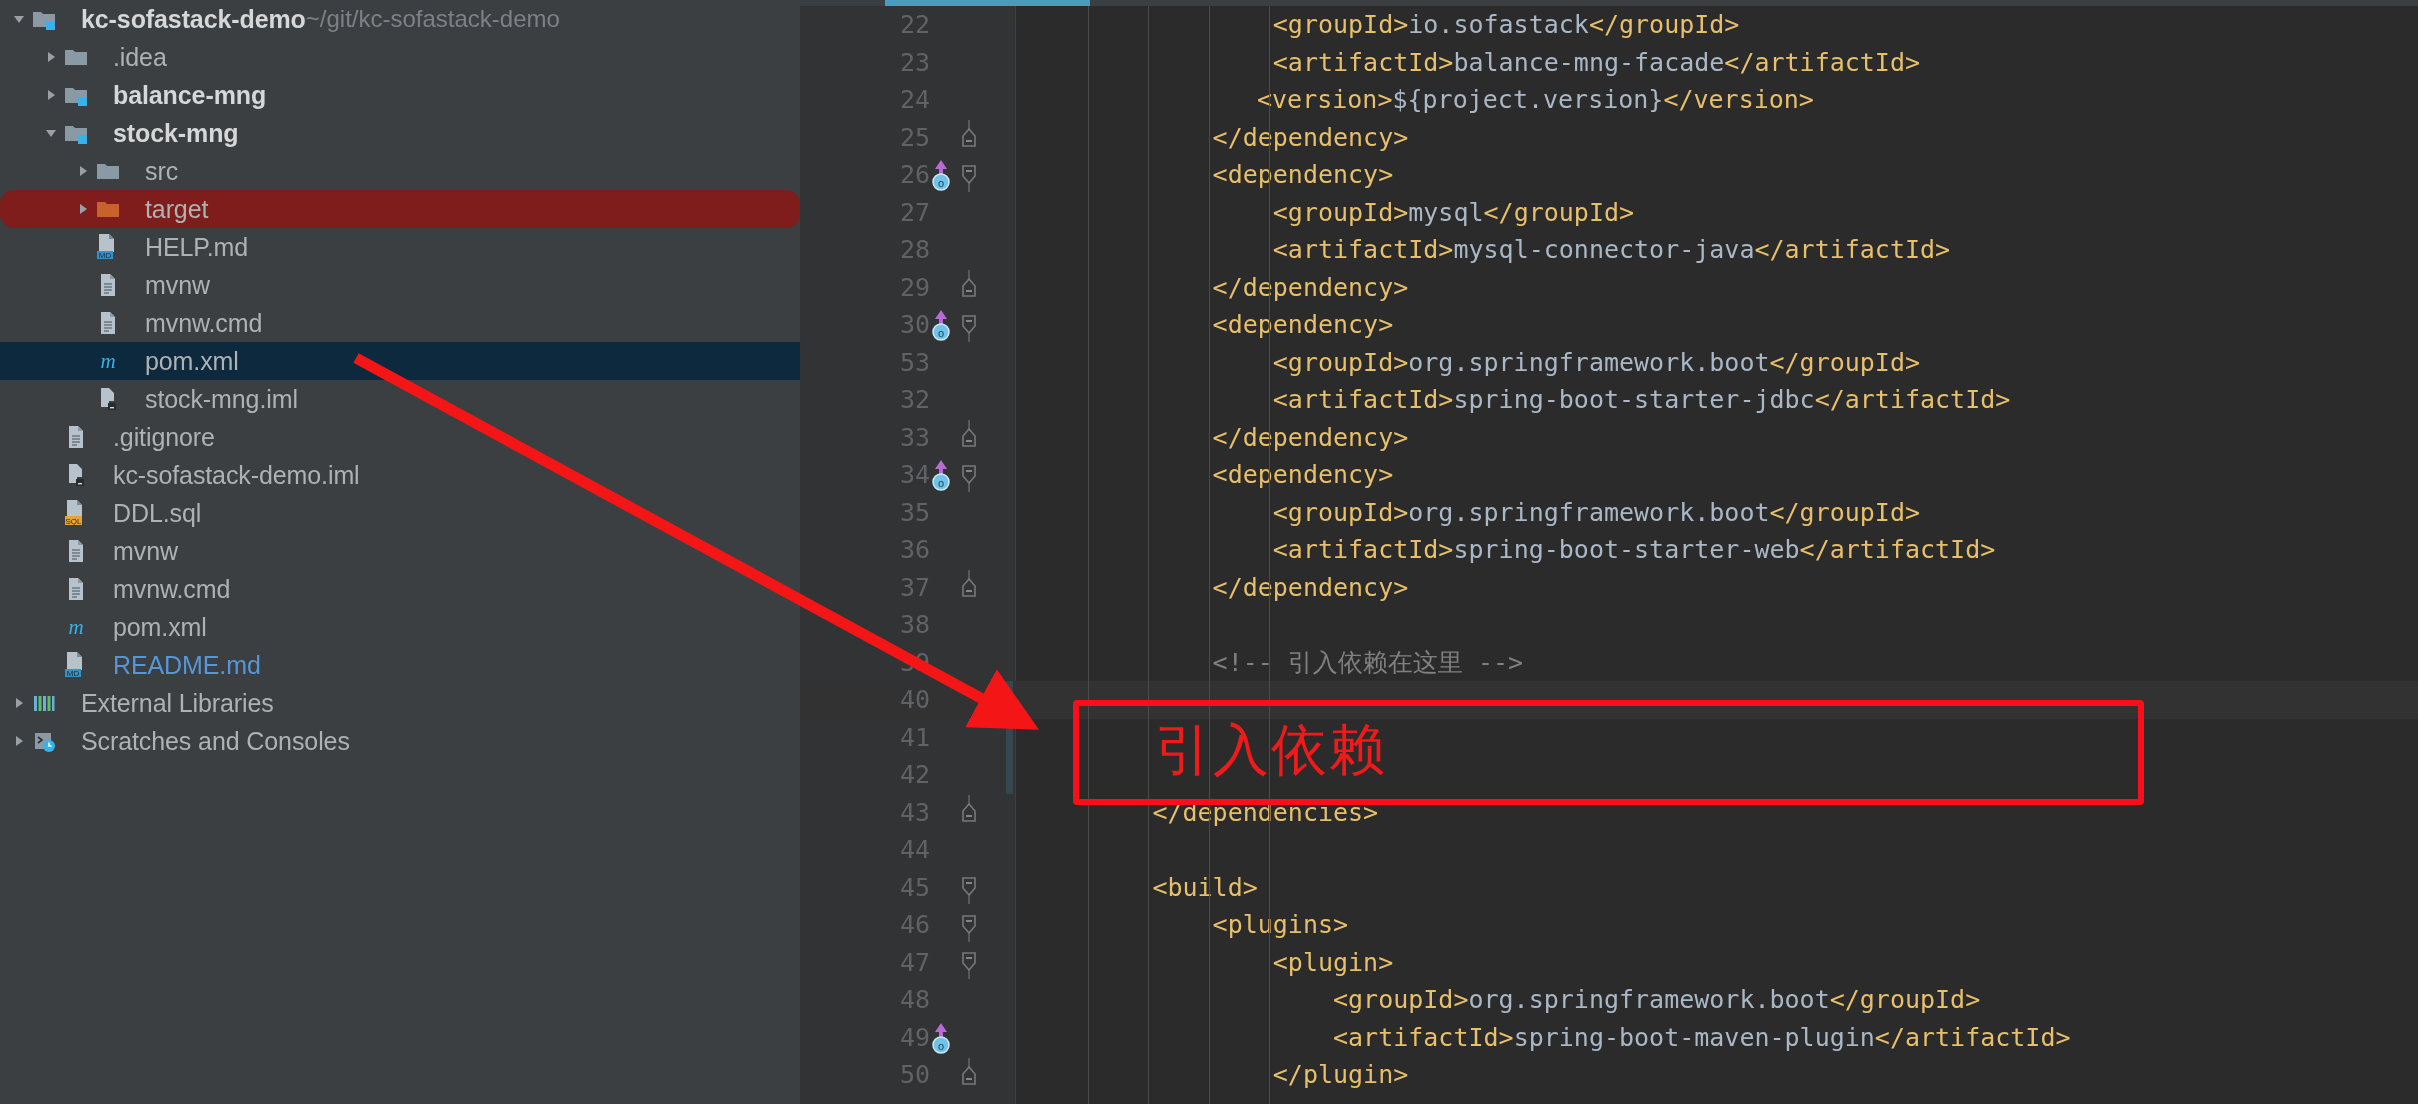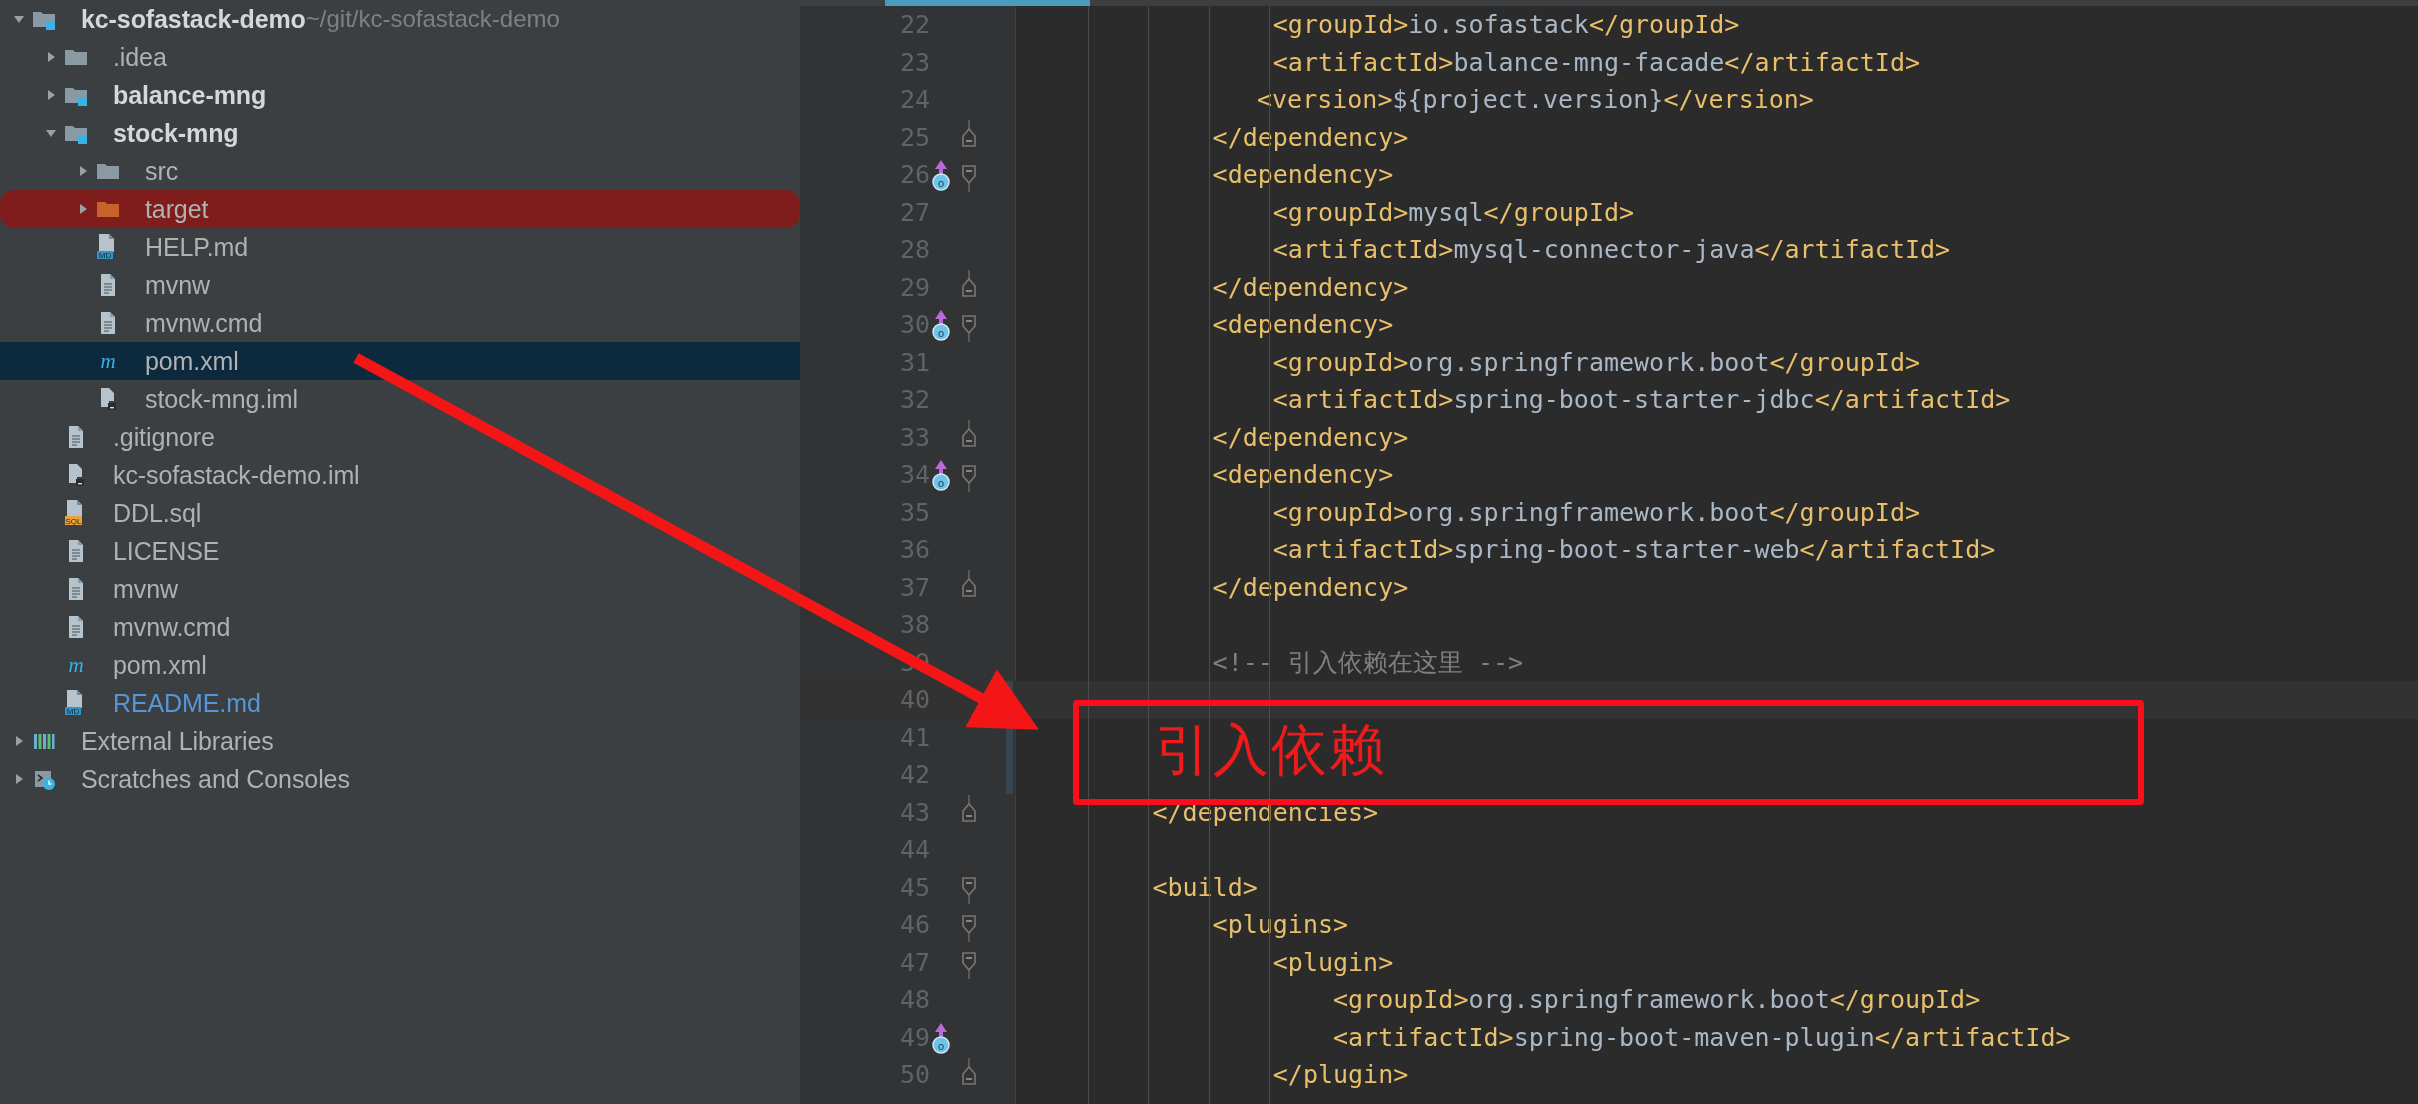--- a/index.html
+++ b/index.html
@@ -338,36 +338,20 @@
           <span class="arrow empty"></span>
           <span class="icon">
             <svg width="28" height="28" viewBox="0 0 28 28">
               <path d="M5 1 h10 l5 5 v13 H5 Z" fill="#b6c3cc"></path>
               <path d="M15 1 l5 5 h-5 Z" fill="#7d8a93"></path>
               <rect x="3" y="17" width="17" height="9" fill="#e8a33d"></rect>
               <text x="11.5" y="24.5" font-size="8" fill="#3a2a08" text-anchor="middle" font-family="Liberation Sans">SQL</text>
             </svg>
           </span>
           <span class="label">DDL.sql</span>
-        </div>
-        <div class="tree-row ind1">
-          <span class="arrow empty"></span>
-          <span class="icon">
-            <svg width="26" height="26" viewBox="0 0 26 26">
-              <path d="M6 2 h9 l5 5 v17 H6 Z" fill="#b6c3cc"></path>
-              <path d="M15 2 l5 5 h-5 Z" fill="#8d9aa3"></path>
-              <g stroke="#58636b" stroke-width="1.2">
-                <line x1="9" y1="12" x2="17" y2="12"></line>
-                <line x1="9" y1="15" x2="17" y2="15"></line>
-                <line x1="9" y1="18" x2="17" y2="18"></line>
-                <line x1="9" y1="21" x2="14" y2="21"></line>
-              </g>
-            </svg>
-          </span>
-          <span class="label">LICENSE</span>
         </div>
         <div class="tree-row ind1">
           <span class="arrow empty"></span>
           <span class="icon">
             <svg width="26" height="26" viewBox="0 0 26 26">
               <path d="M6 2 h9 l5 5 v17 H6 Z" fill="#b6c3cc"></path>
               <path d="M15 2 l5 5 h-5 Z" fill="#8d9aa3"></path>
               <g stroke="#58636b" stroke-width="1.2">
                 <line x1="9" y1="12" x2="17" y2="12"></line>
                 <line x1="9" y1="15" x2="17" y2="15"></line>
@@ -484,21 +468,21 @@
             </svg></span><span class="codetext" style="left: 412.6px;"><span class="tag">&lt;/dependency&gt;</span></span></div>
         <div class="line"><span class="lnum">30</span><span class="run-marker"><svg width="26" height="34" viewBox="0 0 26 34">
               <path d="M13 2 L19 11 L15 11 L15 18 L11 18 L11 11 L7 11 Z" fill="#b86bd6"></path>
               <circle cx="13" cy="24" r="8" fill="#6fc3e8" stroke="#cfe9f5" stroke-width="1.5"></circle>
               <text x="13" y="28.5" font-size="11" fill="#1d3d4d" text-anchor="middle" font-family="Liberation Sans">o</text>
             </svg></span><span class="gutter-fold"><svg width="20" height="34" viewBox="0 0 20 34">
               <path d="M4 8 h12 v10 l-6 7 l-6 -7 Z" fill="none" stroke="#787878" stroke-width="1.6"></path>
               <line x1="7" y1="13" x2="13" y2="13" stroke="#9a9a9a" stroke-width="1.6"></line>
               <line x1="10" y1="25" x2="10" y2="34" stroke="#6a6a6a" stroke-width="1.4"></line>
             </svg></span><span class="codetext" style="left: 412.6px;"><span class="tag">&lt;dependency&gt;</span></span></div>
-        <div class="line"><span class="lnum">31</span><span class="codetext" style="left: 472.8px;"><span class="tag">&lt;groupId&gt;</span><span class="val">org.springframework.boot</span><span class="tag">&lt;/groupId&gt;</span></span></div>
+        <div class="line"><span class="lnum">53</span><span class="codetext" style="left: 472.8px;"><span class="tag">&lt;groupId&gt;</span><span class="val">org.springframework.boot</span><span class="tag">&lt;/groupId&gt;</span></span></div>
         <div class="line"><span class="lnum">32</span><span class="codetext" style="left: 472.8px;"><span class="tag">&lt;artifactId&gt;</span><span class="val">spring-boot-starter-jdbc</span><span class="tag">&lt;/artifactId&gt;</span></span></div>
         <div class="line"><span class="lnum">33</span><span class="gutter-fold"><svg width="20" height="34" viewBox="0 0 20 34">
               <line x1="10" y1="0" x2="10" y2="9" stroke="#6a6a6a" stroke-width="1.4"></line>
               <path d="M4 26 h12 v-10 l-6 -7 l-6 7 Z" fill="none" stroke="#787878" stroke-width="1.6"></path>
               <line x1="7" y1="21" x2="13" y2="21" stroke="#9a9a9a" stroke-width="1.6"></line>
             </svg></span><span class="codetext" style="left: 412.6px;"><span class="tag">&lt;/dependency&gt;</span></span></div>
         <div class="line"><span class="lnum">34</span><span class="run-marker"><svg width="26" height="34" viewBox="0 0 26 34">
               <path d="M13 2 L19 11 L15 11 L15 18 L11 18 L11 11 L7 11 Z" fill="#b86bd6"></path>
               <circle cx="13" cy="24" r="8" fill="#6fc3e8" stroke="#cfe9f5" stroke-width="1.5"></circle>
               <text x="13" y="28.5" font-size="11" fill="#1d3d4d" text-anchor="middle" font-family="Liberation Sans">o</text>

